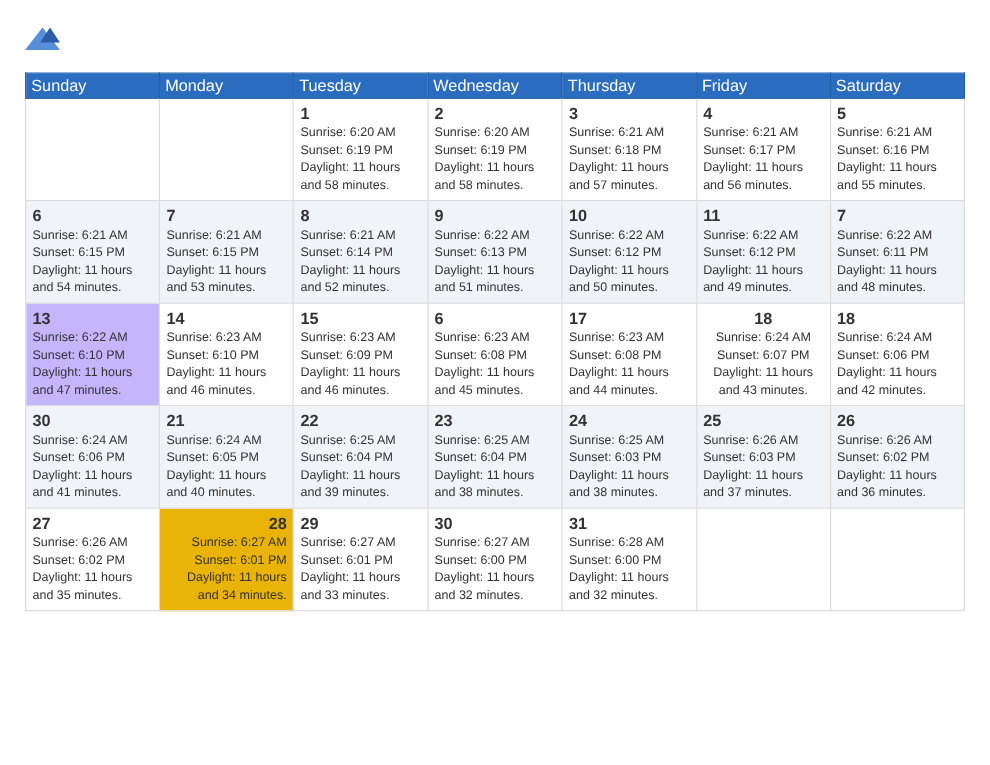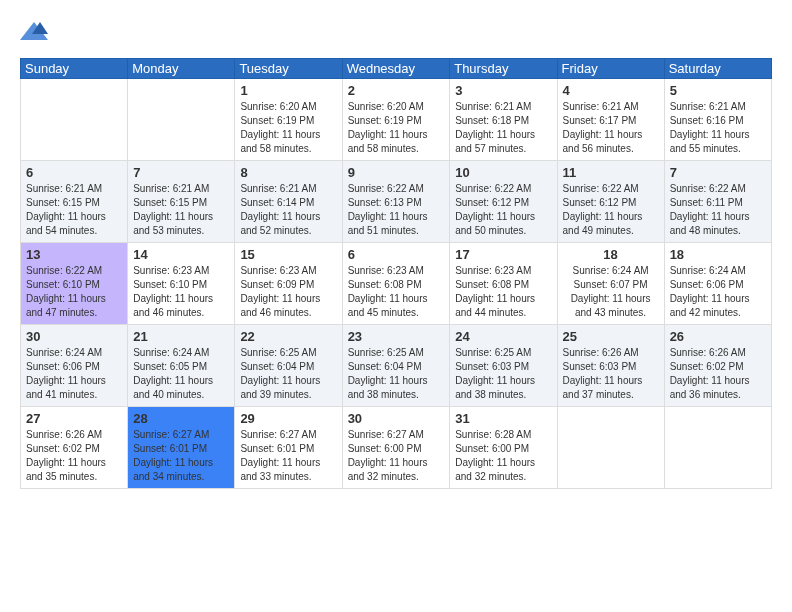--- a/index.html
+++ b/index.html
@@ -291,21 +291,21 @@
 Daylight: 11 hours and 36 minutes.</div>
         </td>
       </tr>
       <tr>
         <td style="background: rgb(255, 255, 255);">
           <span class="day-number">27</span>
           <div class="day-info" style="white-space: pre-line;">Sunrise: 6:26 AM
 Sunset: 6:02 PM
 Daylight: 11 hours and 35 minutes.</div>
         </td>
-        <td style="background: #3b82f6;">
+        <td style="background: #eab308; text-align: right;">
           <span class="day-number">28</span>
           <div class="day-info" style="white-space: pre-line;">Sunrise: 6:27 AM
 Sunset: 6:01 PM
 Daylight: 11 hours and 34 minutes.</div>
         </td>
         <td style="background: rgb(255, 255, 255);">
           <span class="day-number">29</span>
           <div class="day-info" style="white-space: pre-line;">Sunrise: 6:27 AM
 Sunset: 6:01 PM
 Daylight: 11 hours and 33 minutes.</div>

